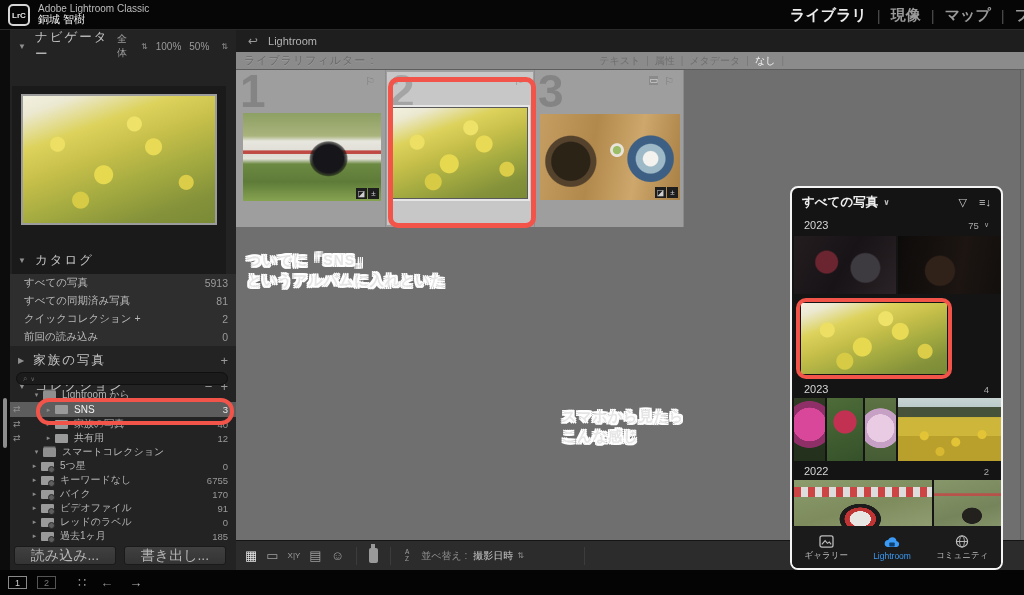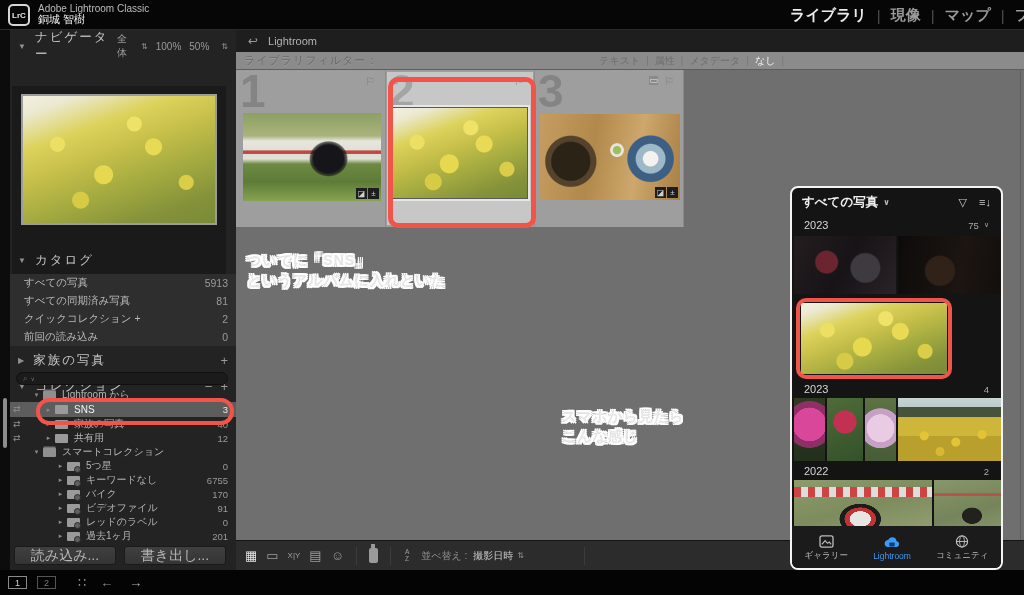--- a/index.html
+++ b/index.html
@@ -27,21 +27,21 @@
   .nav-photo { position:absolute; left:9px; top:8px; width:196px; height:131px; border:2px solid #9c9c9c; }
   .cat-rows { position:absolute; left:10px; top:244px; width:226px; background:#2e2e2e; }
   .cat-row { height:18px; display:flex; align-items:center; padding:0 8px 0 14px; font-size:10.5px; color:#b9b9b9; }
   .cat-row .cnt { margin-left:auto; color:#9a9a9a; }
   .tree { position:absolute; left:10px; top:358px; width:226px; }
   .trow { height:14px; display:flex; align-items:center; font-size:10px; color:#b5b5b5; padding-right:8px; }
   .trow .cnt { margin-left:auto; color:#999; font-size:9.5px; }
   .trow .exp { width:9px; font-size:7px; color:#8a8a8a; text-align:center; }
   .lvl1 { padding-left:22px; }
   .lvl2 { padding-left:34px; }
-  .lvl2s { padding-left:46px; }
+  .lvl2s { padding-left:20px; }
   .fold { display:inline-block; width:13px; height:9px; background:#9a9a9a; border-radius:1px; margin:0 6px 0 2px; position:relative; }
   .fold.set { background:#8f8f8f; box-shadow:0 -2px 0 -0.5px #777; }
   .fold.smart::after { content:""; position:absolute; right:-1px; bottom:-2px; width:5px; height:5px; border-radius:50%; background:#5f5f5f; border:1px solid #2a2a2a; }
   .trow.selected { background:#5d5d5d; color:#f2f2f2; }
   .sync-glyph { position:absolute; font-size:9px; color:#8f8f8f; }
   .searchbox { position:absolute; left:16px; top:342px; width:212px; height:13px; background:#1b1b1b; border-radius:7px; border:1px solid #101010; color:#6f6f6f; font-size:8px; display:flex; align-items:center; padding:0 6px; gap:3px; }
   .pnl-btn { position:absolute; top:516px; width:102px; height:19px; background:linear-gradient(#404040,#343434); border:1px solid #1a1a1a; border-radius:3px; color:#b7b7b7; font-size:14px; display:flex; align-items:center; justify-content:center; }
 
   
   .tabstrip { position:absolute; left:236px; top:30px; width:788px; height:22px; background:#1e1e1e; display:flex; align-items:center; color:#b3b3b3; font-size:11px; gap:10px; padding-left:12px; z-index:5; }
@@ -288,21 +288,21 @@
       <div class="trow lvl2s">
         <span class="exp">▸</span>
         <span class="fold smart"></span>
         <span>レッドのラベル</span>
         <span class="cnt">0</span>
       </div>
       <div class="trow lvl2s">
         <span class="exp">▸</span>
         <span class="fold smart"></span>
         <span>過去1ヶ月</span>
-        <span class="cnt">201</span>
+        <span class="cnt">185</span>
       </div>
     </div>
 
     <span class="sync-glyph" style="left:13px; top:374px;">⇄</span>
     <span class="sync-glyph" style="left:13px; top:389px;">⇄</span>
     <span class="sync-glyph" style="left:13px; top:403px;">⇄</span>
 
     <div class="pnl-btn" style="left:14px;">
         <span>読み込み...</span>
       </div>

